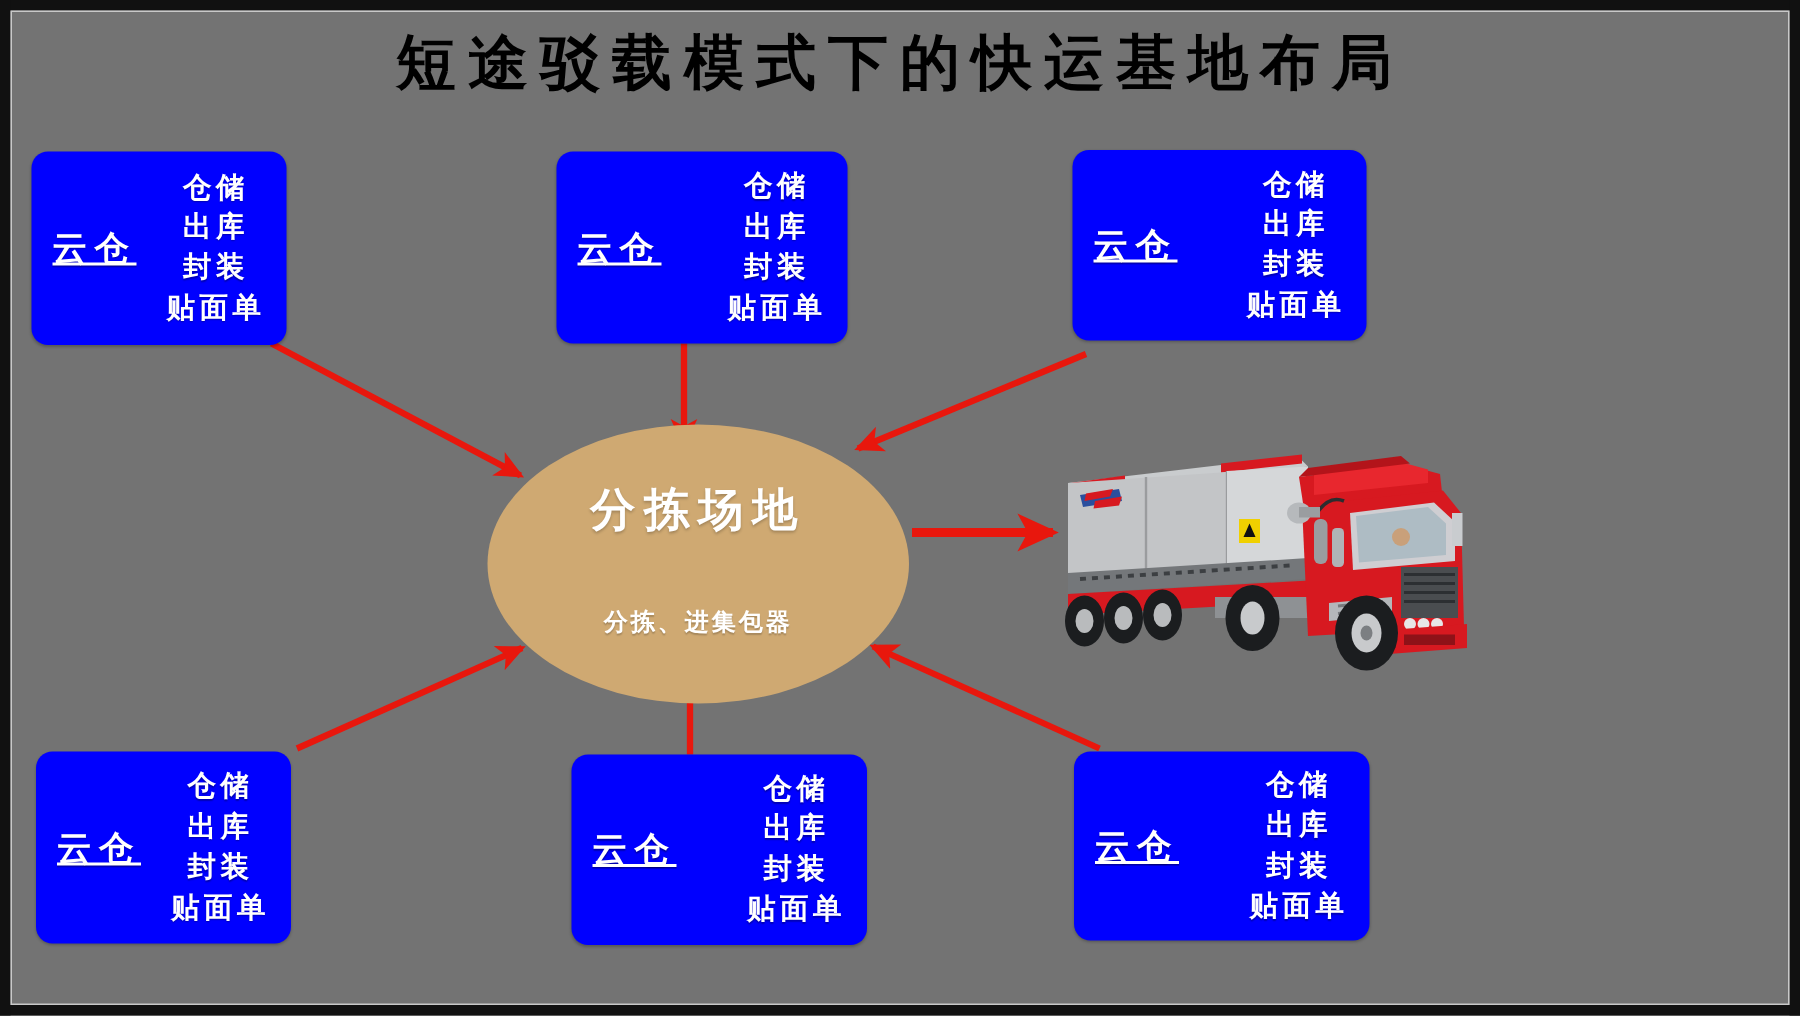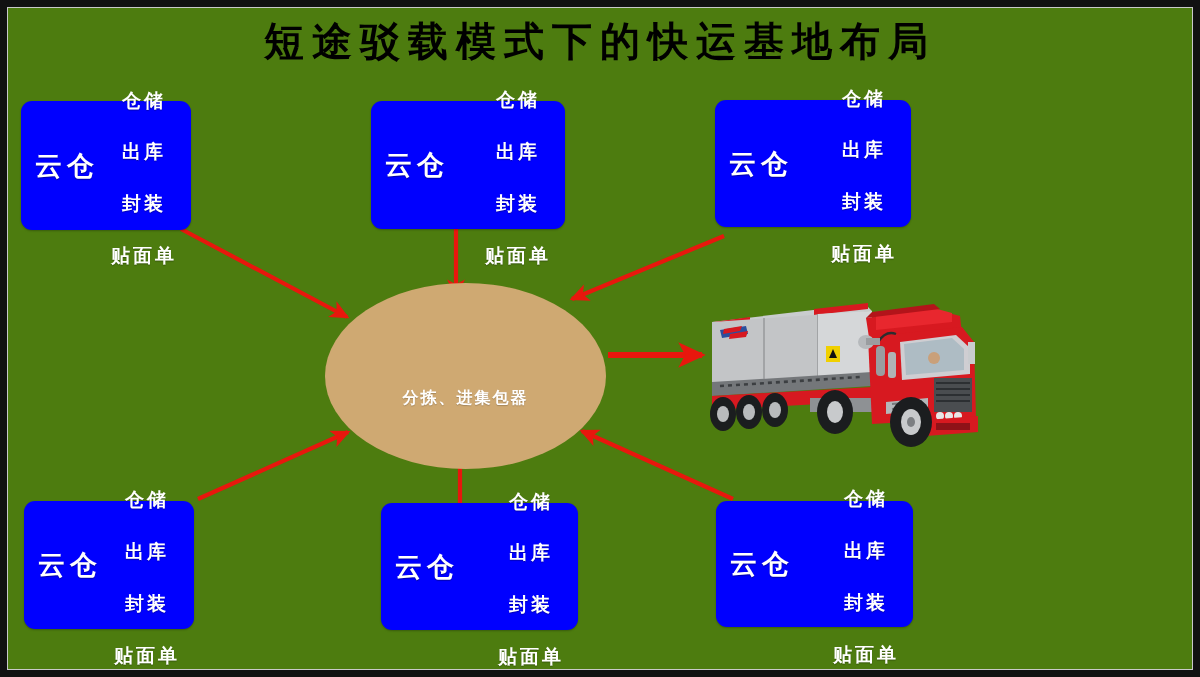--- a/index.html
+++ b/index.html
@@ -11,21 +11,21 @@
     width: 1200px;
     height: 677px;
     overflow: hidden;
     font-family: "DejaVu Sans", "Liberation Sans", sans-serif;
   }
 
   #canvas {
     position: relative;
     width: 1200px;
     height: 677px;
-    background: #4d7c0f;
+    background: #737373;
     box-sizing: border-box;
   }
 
   
   .frame-top, .frame-bottom, .frame-left, .frame-right {
     position: absolute;
     background: #111111;
   }
   .frame-top    { left: 0;  top: 0;    width: 1200px; height: 7px; }
   .frame-bottom { left: 0;  bottom: 0; width: 1200px; height: 7px; }
@@ -61,46 +61,46 @@
     background: #0000ff;
     border-radius: 11px;
     box-sizing: border-box;
     display: flex;
     align-items: center;
     justify-content: flex-start;
     box-shadow: 0 1px 2px rgba(0,0,0,0.25);
   }
   .wh-name {
     color: #ffffff;
-    font-size: 27px;
+    font-size: 23px;
     font-weight: bold;
     letter-spacing: 5px;
     white-space: nowrap;
     margin-left: 14px;
     text-shadow: 0 1px 1px rgba(0,0,0,0.35);
+    text-decoration: underline;
   }
   .wh-funcs {
     position: absolute;
     right: 14px;
     top: 50%;
     transform: translateY(-50%);
     display: flex;
     flex-direction: column;
     align-items: center;
     justify-content: center;
   }
   .wh-func {
     color: #ffffff;
     font-size: 19px;
     font-weight: bold;
     letter-spacing: 3px;
     line-height: 1.42;
     white-space: nowrap;
     text-shadow: 0 1px 1px rgba(0,0,0,0.3);
-    margin-top: 25px;
   }
 
   
   #hub {
     position: absolute;
     left: 325px;
     top: 283px;
     width: 281px;
     height: 186px;
     background: #cfa972;
@@ -235,20 +235,21 @@
     <div class="wh-name">云仓</div>
     <div class="wh-funcs">
       <div class="wh-func">仓储</div>
       <div class="wh-func">出库</div>
       <div class="wh-func">封装</div>
       <div class="wh-func">贴面单</div>
     </div>
   </div>
 
   <div id="hub">
+    <div id="hub-title">分拣场地</div>
     <div id="hub-sub">分拣、进集包器</div>
   </div>
 
   <svg id="truck" viewBox="0 0 300 180" width="300" height="180" xmlns="http://www.w3.org/2000/svg">
 
     <g>
 
       <path d="M22,40 L175,22 L182,29 L28,47 Z" fill="#c9ccce"></path>
       <path d="M24,40 L60,35 L60,40 L24,45 Z" fill="#d71920"></path>
       <path d="M124,27 L178,21 L178,27 L124,33 Z" fill="#d71920"></path>

